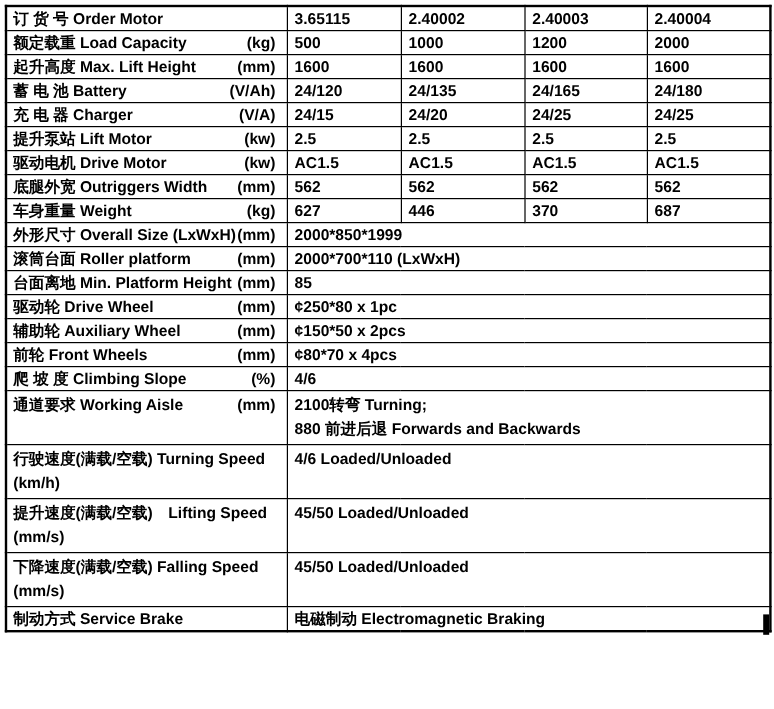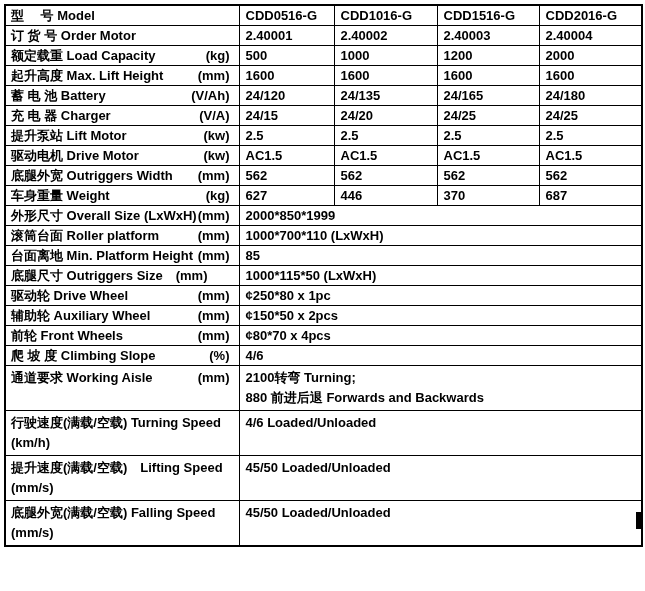--- a/index.html
+++ b/index.html
@@ -64,29 +64,22 @@
   <colgroup>
     <col style="width:234px">
     <col style="width:95px">
     <col style="width:103px">
     <col style="width:102px">
     <col style="width:103px">
   </colgroup>
   <tbody>
 
     <tr>
-      <td class="label"><span class="unit"></span><span>型　 号 Model</span></td>
-      <td>CDD0516-G</td>
-      <td>CDD1016-G</td>
-      <td>CDD1516-G</td>
-      <td>CDD2016-G</td>
-    </tr>
-    <tr>
       <td class="label"><span class="unit"></span><span>订 货 号 Order Motor</span></td>
-      <td>2.40001</td>
+      <td>3.65115</td>
       <td>2.40002</td>
       <td>2.40003</td>
       <td>2.40004</td>
     </tr>
     <tr>
       <td class="label"><span class="unit">(kg)</span><span>额定载重 Load Capacity</span></td>
       <td>500</td>
       <td>1000</td>
       <td>1200</td>
       <td>2000</td>
@@ -140,29 +133,25 @@
       <td>370</td>
       <td>687</td>
     </tr>
 
     <tr>
       <td class="label"><span class="unit">(mm)</span><span>外形尺寸 Overall Size (LxWxH)</span></td>
       <td colspan="4">2000*850*1999</td>
     </tr>
     <tr>
       <td class="label"><span class="unit">(mm)</span><span>滚筒台面 Roller platform</span></td>
-      <td colspan="4">1000*700*110 (LxWxH)</td>
+      <td colspan="4">2000*700*110 (LxWxH)</td>
     </tr>
     <tr>
       <td class="label"><span class="unit">(mm)</span><span>台面离地 Min. Platform Height</span></td>
       <td colspan="4">85</td>
-    </tr>
-    <tr>
-      <td class="label"><span class="unit"></span><span>底腿尺寸 Outriggers Size　(mm)</span></td>
-      <td colspan="4">1000*115*50 (LxWxH)</td>
     </tr>
     <tr>
       <td class="label"><span class="unit">(mm)</span><span>驱动轮 Drive Wheel</span></td>
       <td colspan="4">¢250*80 x 1pc</td>
     </tr>
     <tr>
       <td class="label"><span class="unit">(mm)</span><span>辅助轮 Auxiliary Wheel</span></td>
       <td colspan="4">¢150*50 x 2pcs</td>
     </tr>
     <tr>
@@ -191,22 +180,26 @@
     </tr>
     <tr class="tall">
       <td class="label">
         <div>提升速度(满载/空载)　Lifting Speed</div>
         <div>(mm/s)</div>
       </td>
       <td colspan="4">45/50 Loaded/Unloaded</td>
     </tr>
     <tr class="tall">
       <td class="label">
-        <div>底腿外宽(满载/空载) Falling Speed</div>
+        <div>下降速度(满载/空载) Falling Speed</div>
         <div>(mm/s)</div>
       </td>
       <td colspan="4">45/50 Loaded/Unloaded</td>
     </tr>
 
+    <tr>
+      <td class="label"><span>制动方式 Service Brake</span></td>
+      <td colspan="4">电磁制动 Electromagnetic Braking</td>
+    </tr>
   </tbody>
 </table>
 
 <div class="artifact"></div>
 
 </body></html>

